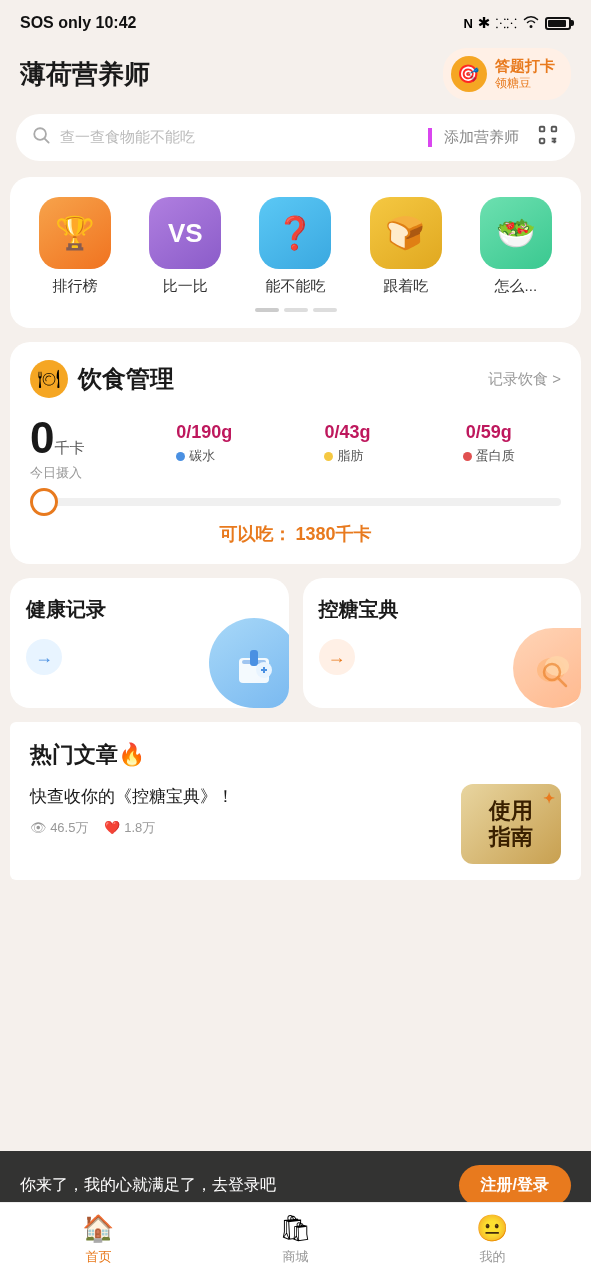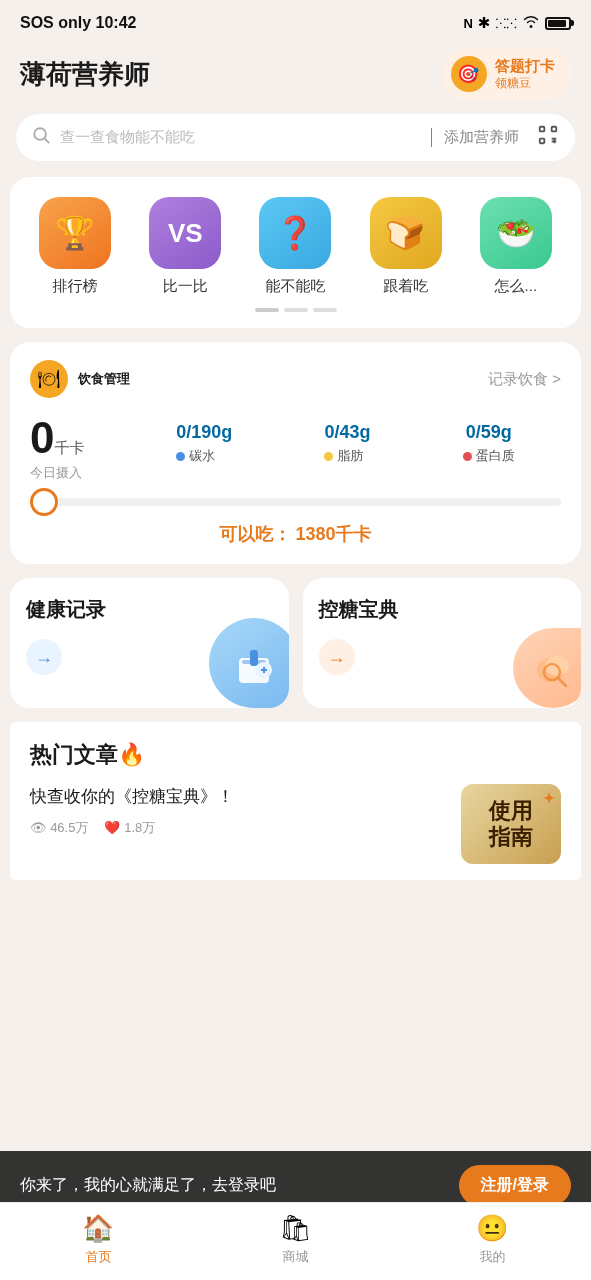--- a/index.html
+++ b/index.html
@@ -100,21 +100,21 @@
     }
     .search-icon-wrap { color: #999; font-size: 18px; }
     .search-input-area {
       flex: 1;
       font-size: 15px;
       color: #bbb;
     }
     .add-nutritionist {
       font-size: 15px;
       color: #888;
-      border-left: 1px solid #d946ef;
+      border-left: 4px solid #d946ef;
       padding-left: 12px;
     }
     .scan-icon {
       color: #555;
       font-size: 20px;
       margin-left: 8px;
     }
 
     
     .category-section {
@@ -169,21 +169,21 @@
     .section-title-row {
       display: flex; align-items: center; gap: 10px;
     }
     .section-title-icon {
       width: 38px; height: 38px;
       background: #f5a623;
       border-radius: 50%;
       display: flex; align-items: center; justify-content: center;
       font-size: 18px;
     }
-    .section-title { font-size: 13px; font-weight: 700; color: #1a1a1a; }
+    .section-title { font-size: 24px; font-weight: 700; color: #1a1a1a; }
     .record-link { font-size: 15px; color: #999; display: flex; align-items: center; gap: 2px; }
 
     .diet-stats {
       display: flex;
       align-items: flex-start;
       gap: 0;
       margin-bottom: 16px;
     }
     .stat-main {
       min-width: 100px;
@@ -194,21 +194,21 @@
     .stat-main .unit { font-size: 15px; color: #555; font-weight: 400; }
     .stat-main .label { font-size: 13px; color: #999; margin-top: 4px; }
 
     .stat-items {
       display: flex;
       flex: 1;
       justify-content: space-around;
       padding-top: 6px;
     }
     .stat-item { text-align: center; }
-    .stat-item .val { font-size: 18px; font-weight: 600; color: #0369a1; }
+    .stat-item .val { font-size: 18px; font-weight: 600; color: #be185d; }
     .stat-item .lbl {
       font-size: 13px; color: #555;
       display: flex; align-items: center; gap: 4px; margin-top: 4px;
     }
     .dot-blue { width: 9px; height: 9px; border-radius: 50%; background: #4a90e2; display: inline-block; }
     .dot-yellow { width: 9px; height: 9px; border-radius: 50%; background: #f5c842; display: inline-block; }
     .dot-red { width: 9px; height: 9px; border-radius: 50%; background: #e05050; display: inline-block; }
 
     
     .progress-wrap {

